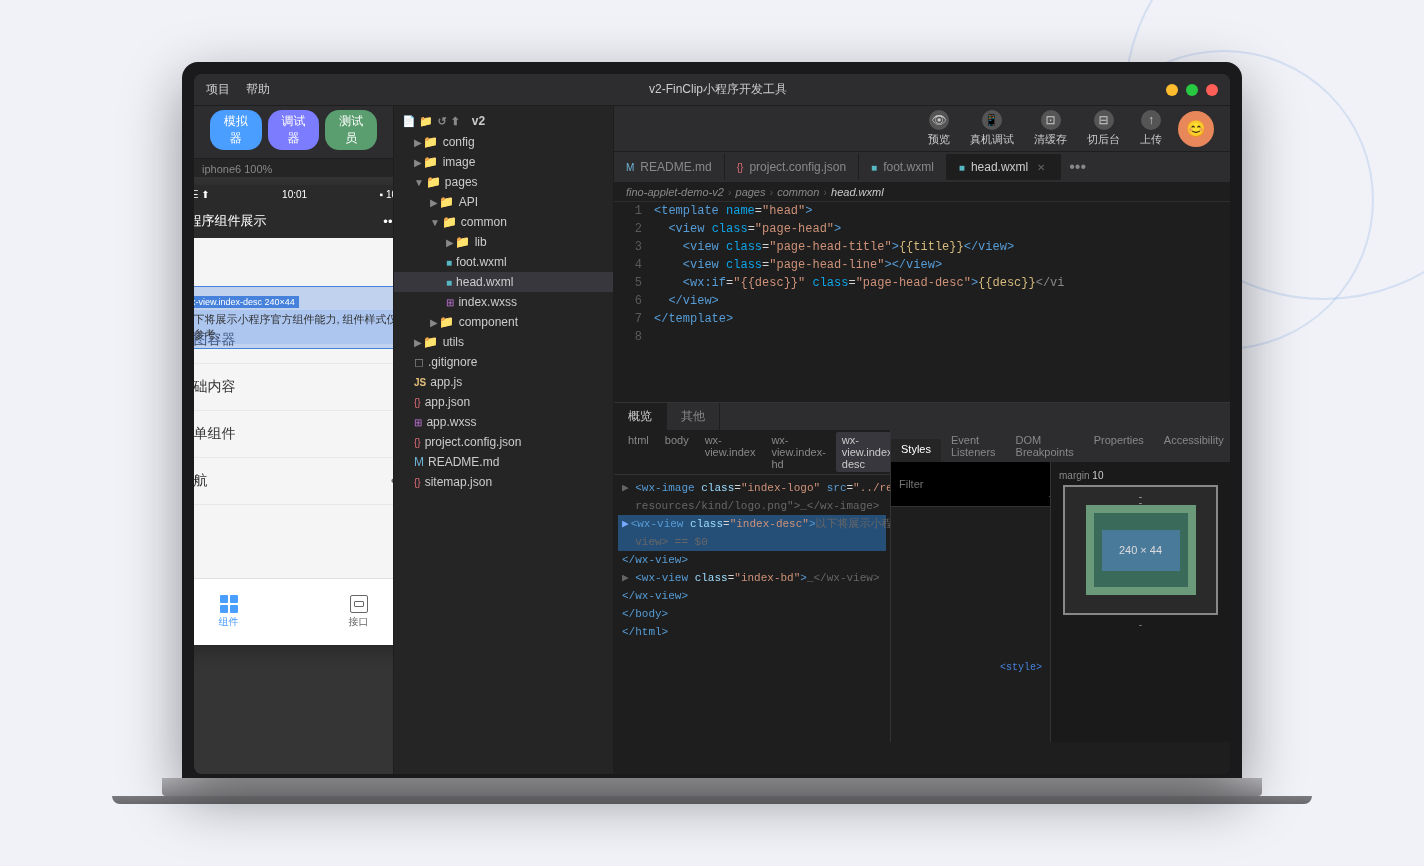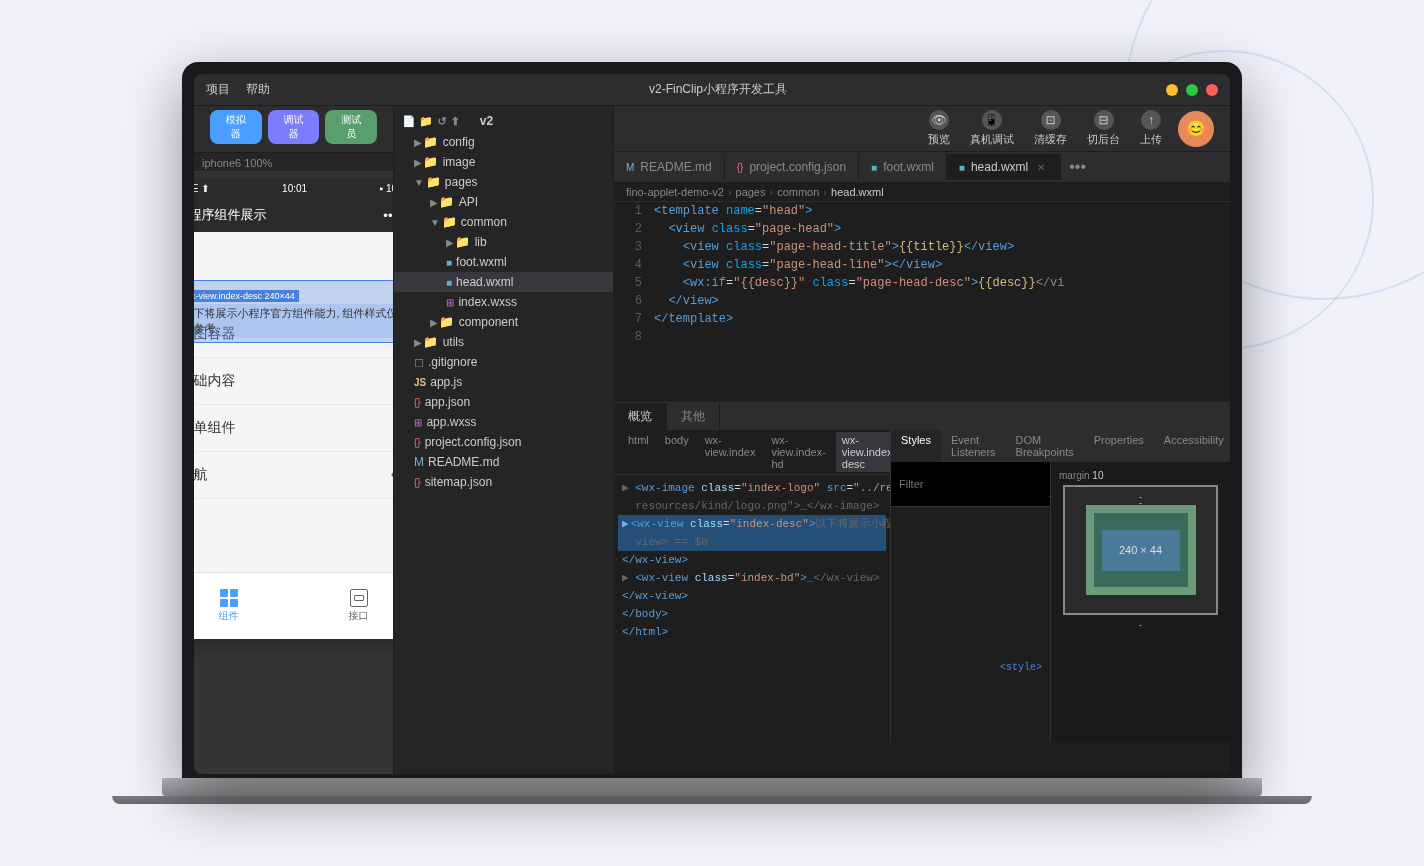--- a/index.html
+++ b/index.html
@@ -128,23 +128,23 @@
       border-right: 1px solid #1e1e1e;
     }
 
     .toolbar-buttons {
       display: flex;
       gap: 6px;
       margin-bottom: 4px;
     }
 
     .toolbar-btn {
-      border-radius: 8px;
+      border-radius: 14px;
       padding: 3px 12px;
-      font-size: 10px;
+      font-size: 12px;
       color: white;
       cursor: pointer;
       border: none;
     }
     .btn-simulate { background: #4a9eff; }
     .btn-debug { background: #7c7cff; }
     .btn-test { background: #5a9e6f; }
 
     .device-label {
       font-size: 11px;
@@ -432,21 +432,21 @@
       font-size: 11px;
       color: #888;
       display: flex;
       align-items: center;
       gap: 4px;
       border-bottom: 1px solid #2d2d30;
       flex-shrink: 0;
     }
 
     .breadcrumb-sep { color: #555; }
-    .breadcrumb-item { color: #888; }
+    .breadcrumb-item { color: #888; font-style: italic; }
     .breadcrumb-item.current { color: #cccccc; }
 
     
     .code-editor {
       flex: 1;
       overflow: auto;
       background: #1e1e1e;
       font-family: 'Courier New', Consolas, monospace;
       font-size: 12px;
     }
@@ -563,20 +563,21 @@
       padding: 4px 10px;
       font-size: 11px;
       color: #888;
       cursor: pointer;
     }
 
     .styles-tab.active {
       background: #252526;
       color: white;
       border-radius: 3px 3px 0 0;
+      margin-top: 9px;
     }
 
     .styles-content {
       flex: 1;
       overflow: auto;
       padding: 4px;
       font-size: 11px;
       font-family: 'Courier New', monospace;
     }
 
@@ -732,21 +733,21 @@
         </div>
 
         <div class="file-tree-area">
           <div class="file-tree-header">
             <span style="display:flex;gap:4px;color:#888;font-size:11px;">
               <span>📄</span>
               <span>📁</span>
               <span>↺</span>
               <span>⬆</span>
             </span>
-            <span style="margin-left:16px;">v2</span>
+            <span style="margin-left:8px;">v2</span>
           </div>
 
           <div class="tree-item tree-item-indent-1">
             <span class="chevron">▶</span>
             <span class="folder-icon">📁</span>
             <span>config</span>
           </div>
           <div class="tree-item tree-item-indent-1">
             <span class="chevron">▶</span>
             <span class="folder-icon">📁</span>

